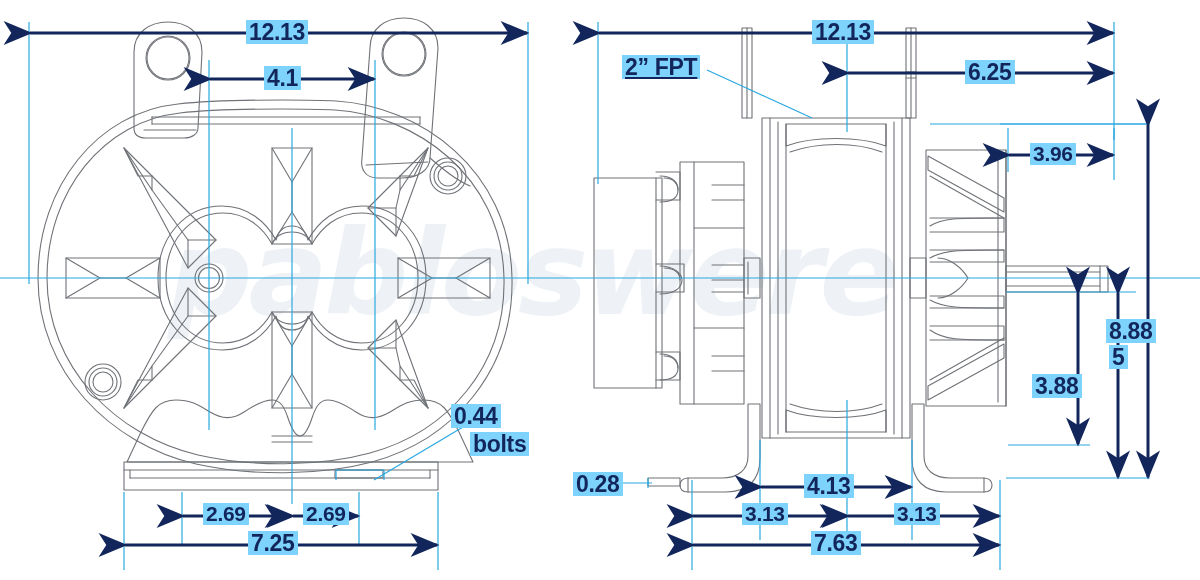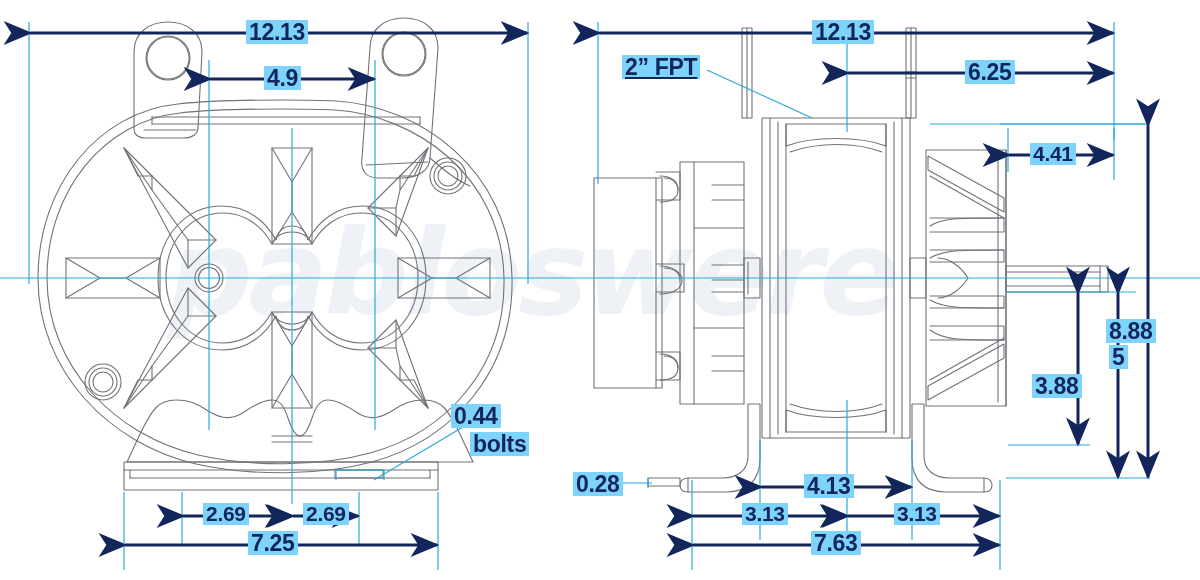--- a/index.html
+++ b/index.html
@@ -394,30 +394,30 @@
 
       <line x1="693" y1="516" x2="846" y2="516" marker-start="url(#al)" marker-end="url(#ar)"></line>
 
       <line x1="848" y1="516" x2="999" y2="516" marker-start="url(#al)" marker-end="url(#ar)"></line>
 
       <line x1="693" y1="545" x2="999" y2="545" marker-start="url(#al)" marker-end="url(#ar)"></line>
     </g>
   </svg>
 
   <div class="dimtext" style="left:246px; top:20px;">12.13</div>
-  <div class="dimtext" style="left:264px; top:66px;">4.9</div>
+  <div class="dimtext" style="left:264px; top:66px;">4.1</div>
   <div class="dimtext small" style="left:203px; top:503px;">2.69</div>
   <div class="dimtext small" style="left:303px; top:503px;">2.69</div>
   <div class="dimtext" style="left:248px; top:531px;text-align:center;">7.25</div>
   <div class="dimtext" style="left:451px; top:404px;">0.44</div>
   <div class="dimtext" style="left:470px; top:432px;">bolts</div>
 
   <div class="dimtext" style="left:812px; top:20px;">12.13</div>
   <div class="dimtext" style="left:965px; top:60px;">6.25</div>
-  <div class="dimtext small" style="left:1030px; top:143px;">4.41</div>
+  <div class="dimtext small" style="left:1030px; top:143px;">3.96</div>
   <div class="dimtext" style="left:1106px; top:303px;margin-top:16px;">8.88</div>
   <div class="dimtext" style="left:1109px; top:345px;">5</div>
   <div class="dimtext" style="left:1032px; top:374px;">3.88</div>
   <div class="dimtext" style="left:573px; top:472px;">0.28</div>
   <div class="dimtext" style="left:804px; top:474px;">4.13</div>
   <div class="dimtext small" style="left:742px; top:503px;">3.13</div>
   <div class="dimtext small" style="left:894px; top:503px;">3.13</div>
   <div class="dimtext" style="left:811px; top:531px;">7.63</div>
   <div class="dimtext" style="left:622px; top:55px;text-decoration:underline;">2” FPT</div>
 

